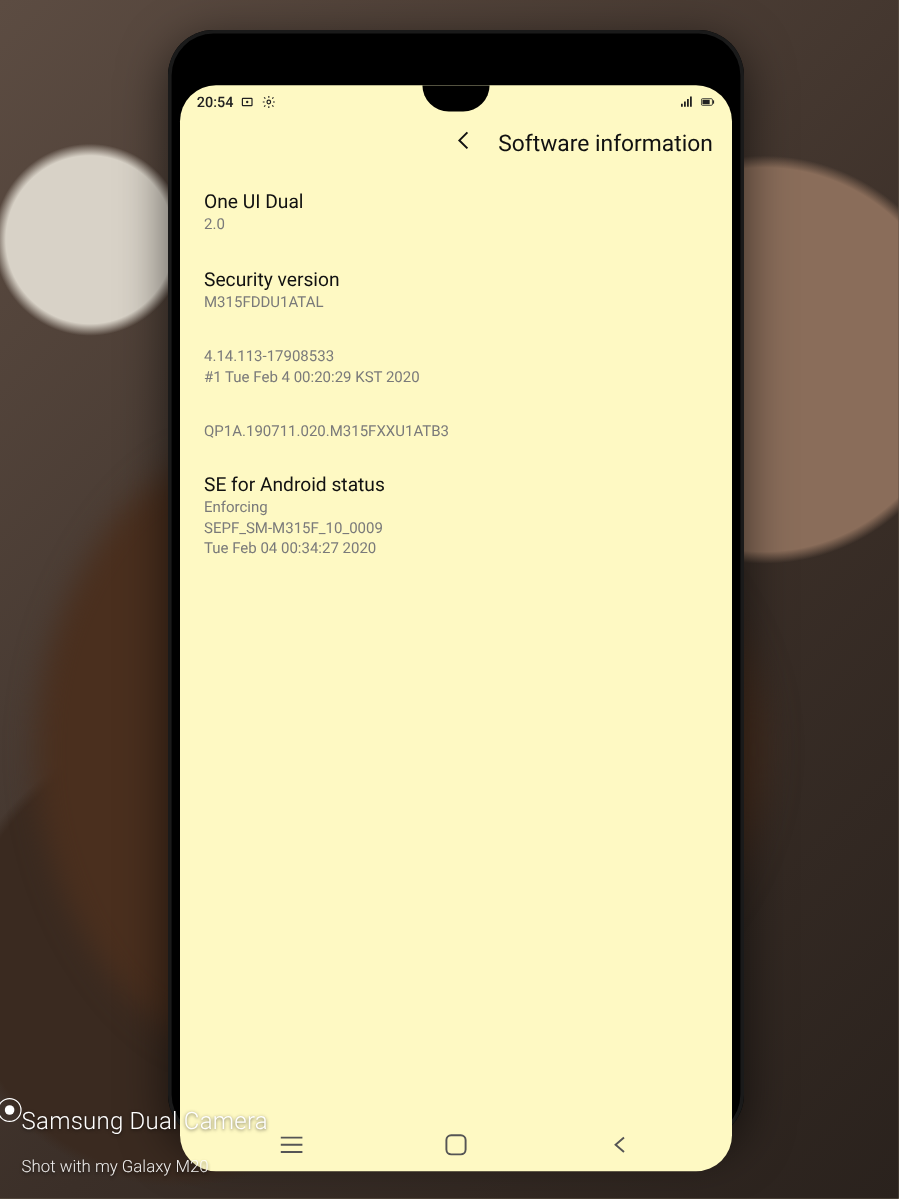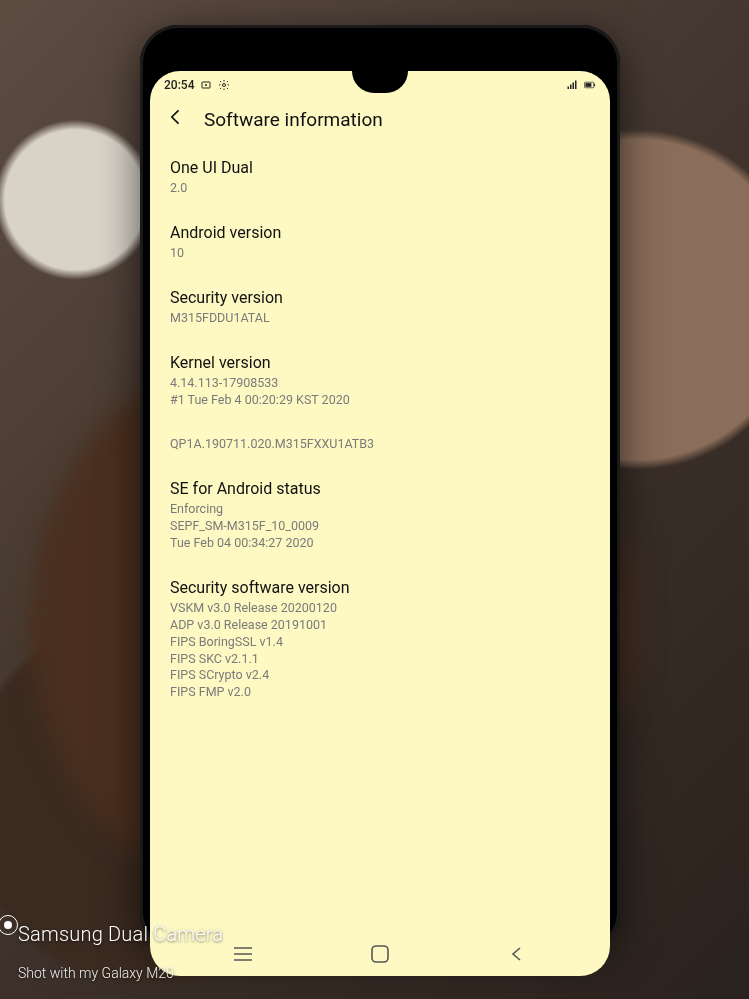--- a/index.html
+++ b/index.html
@@ -67,20 +67,21 @@
   .statusbar .left, .statusbar .right {
     display: flex; align-items: center; gap: 6px;
   }
   .s-icon { display: inline-flex; align-items: center; }
   .s-icon svg { width: 12px; height: 12px; }
 
   
   .header {
     display: flex; align-items: center; gap: 18px;
     padding: 8px 16px 10px 16px;
+    justify-content: flex-end;
   }
   .back svg { width: 20px; height: 20px; stroke: #111; stroke-width: 2; fill: none; }
   .header-title { font-size: 19px; font-weight: 400; color: #111; }
 
   
   .content {
     flex: 1;
     overflow: hidden;
     padding: 4px 20px 0 20px;
   }
@@ -173,49 +174,35 @@
       </span>
       <span class="header-title">Software information</span>
     </div>
 
     <div class="content">
       <div class="item">
         <div class="item-title">One UI Dual</div>
         <div class="item-val">2.0</div>
       </div>
       <div class="item">
-        <div class="item-title">Android version</div>
-        <div class="item-val">10</div>
-      </div>
-      <div class="item">
         <div class="item-title">Security version</div>
         <div class="item-val">M315FDDU1ATAL</div>
       </div>
       <div class="item">
-        <div class="item-title">Kernel version</div>
         <div class="item-val">4.14.113-17908533
 #1 Tue Feb 4 00:20:29 KST 2020</div>
       </div>
       <div class="item">
         <div class="item-val">QP1A.190711.020.M315FXXU1ATB3</div>
       </div>
       <div class="item">
         <div class="item-title">SE for Android status</div>
         <div class="item-val">Enforcing
 SEPF_SM-M315F_10_0009
 Tue Feb 04 00:34:27 2020</div>
-      </div>
-      <div class="item">
-        <div class="item-title">Security software version</div>
-        <div class="item-val">VSKM v3.0 Release 20200120
-ADP v3.0 Release 20191001
-FIPS BoringSSL v1.4
-FIPS SKC v2.1.1
-FIPS SCrypto v2.4
-FIPS FMP v2.0</div>
       </div>
     </div>
 
     <div class="navbar">
       <span class="navbtn">
         <svg width="22" height="18" viewBox="0 0 22 18">
             <line x1="2" y1="3" x2="20" y2="3"></line>
             <line x1="2" y1="9" x2="20" y2="9"></line>
             <line x1="2" y1="15" x2="20" y2="15"></line>
           </svg>

